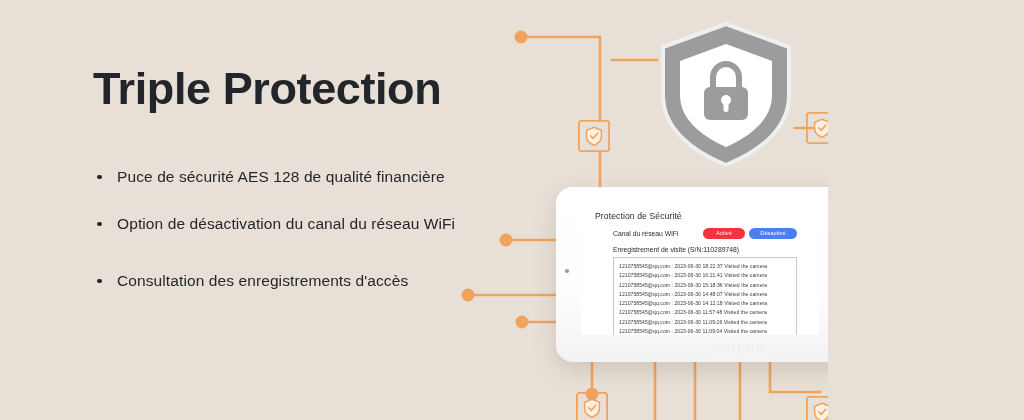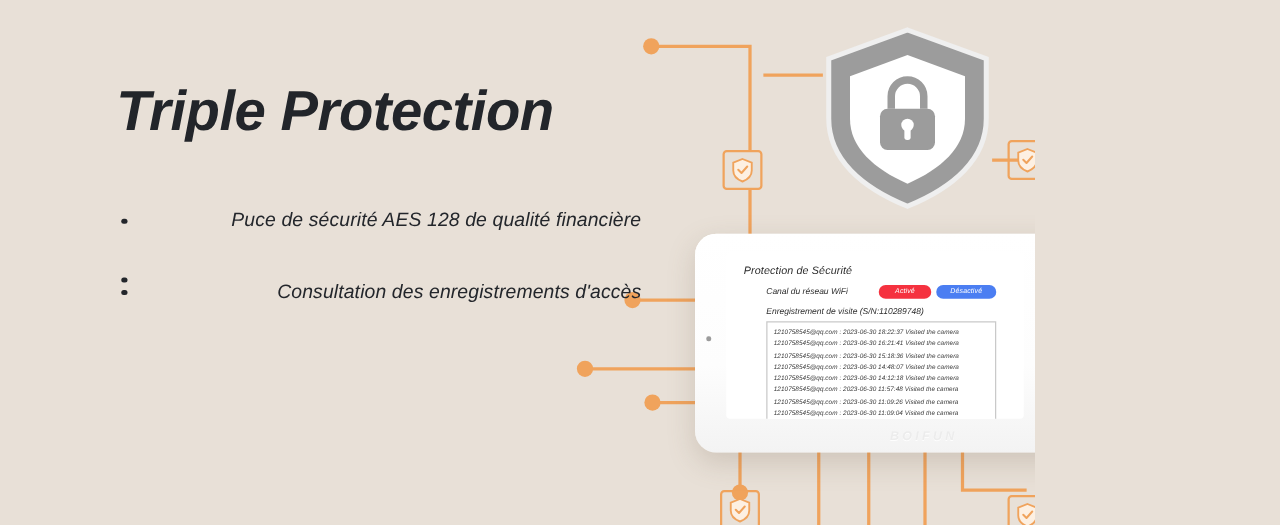--- a/index.html
+++ b/index.html
@@ -2,36 +2,36 @@
 <html><head>
 <meta charset="utf-8">
 <style>
   html,body{margin:0;padding:0;}
   body{
     width:1024px;height:420px;overflow:hidden;
     background:#e8e0d7;
     font-family:"Liberation Sans", sans-serif;
     position:relative;
   }
-  #stage{position:absolute;inset:0;width:828px;height:420px;overflow:hidden;font-style:italic;}
+  #stage{position:absolute;inset:0;width:828px;height:420px;overflow:hidden;}
 
   
   .circuit{position:absolute;inset:0;width:1024px;height:420px;}
 
   
   .copy{position:absolute;left:93px;top:62px;width:420px;}
   .headline{
     font-size:45px;line-height:1.19;font-weight:700;color:#22252a;
     letter-spacing:-0.4px;margin:0;
   }
   .bullets{margin:52px 0 0 0;padding:0;list-style:none;}
   .bullets li{
     position:relative;padding-left:24px;
     font-size:15.5px;color:#23262b;letter-spacing:.1px;
-    margin-bottom:29px;white-space:nowrap;text-align:right;
+    margin-bottom:29px;white-space:nowrap;
   }
   .bullets li:last-child{margin-bottom:0;margin-top:39px;}
   .bullets li .dot{
     position:absolute;left:4px;top:7px;width:4.5px;height:4.5px;
     border-radius:50%;background:#23262b;
   }
 
   
   .device{
     position:absolute;left:556px;top:187px;width:330px;height:175px;
@@ -200,20 +200,21 @@
     <h1 class="headline">
       <span>Triple Protection</span><br>
     </h1>
     <ul class="bullets">
       <li>
         <span class="dot"></span>
         <span>Puce de sécurité AES 128 de qualité financière</span>
       </li>
       <li>
         <span class="dot"></span>
+        <span>Option de désactivation du canal du réseau WiFi</span>
       </li>
       <li>
         <span class="dot"></span>
         <span>Consultation des enregistrements d'accès</span>
       </li>
     </ul>
   </div>
 
   <div class="device">
     <div class="device-dot"></div>

